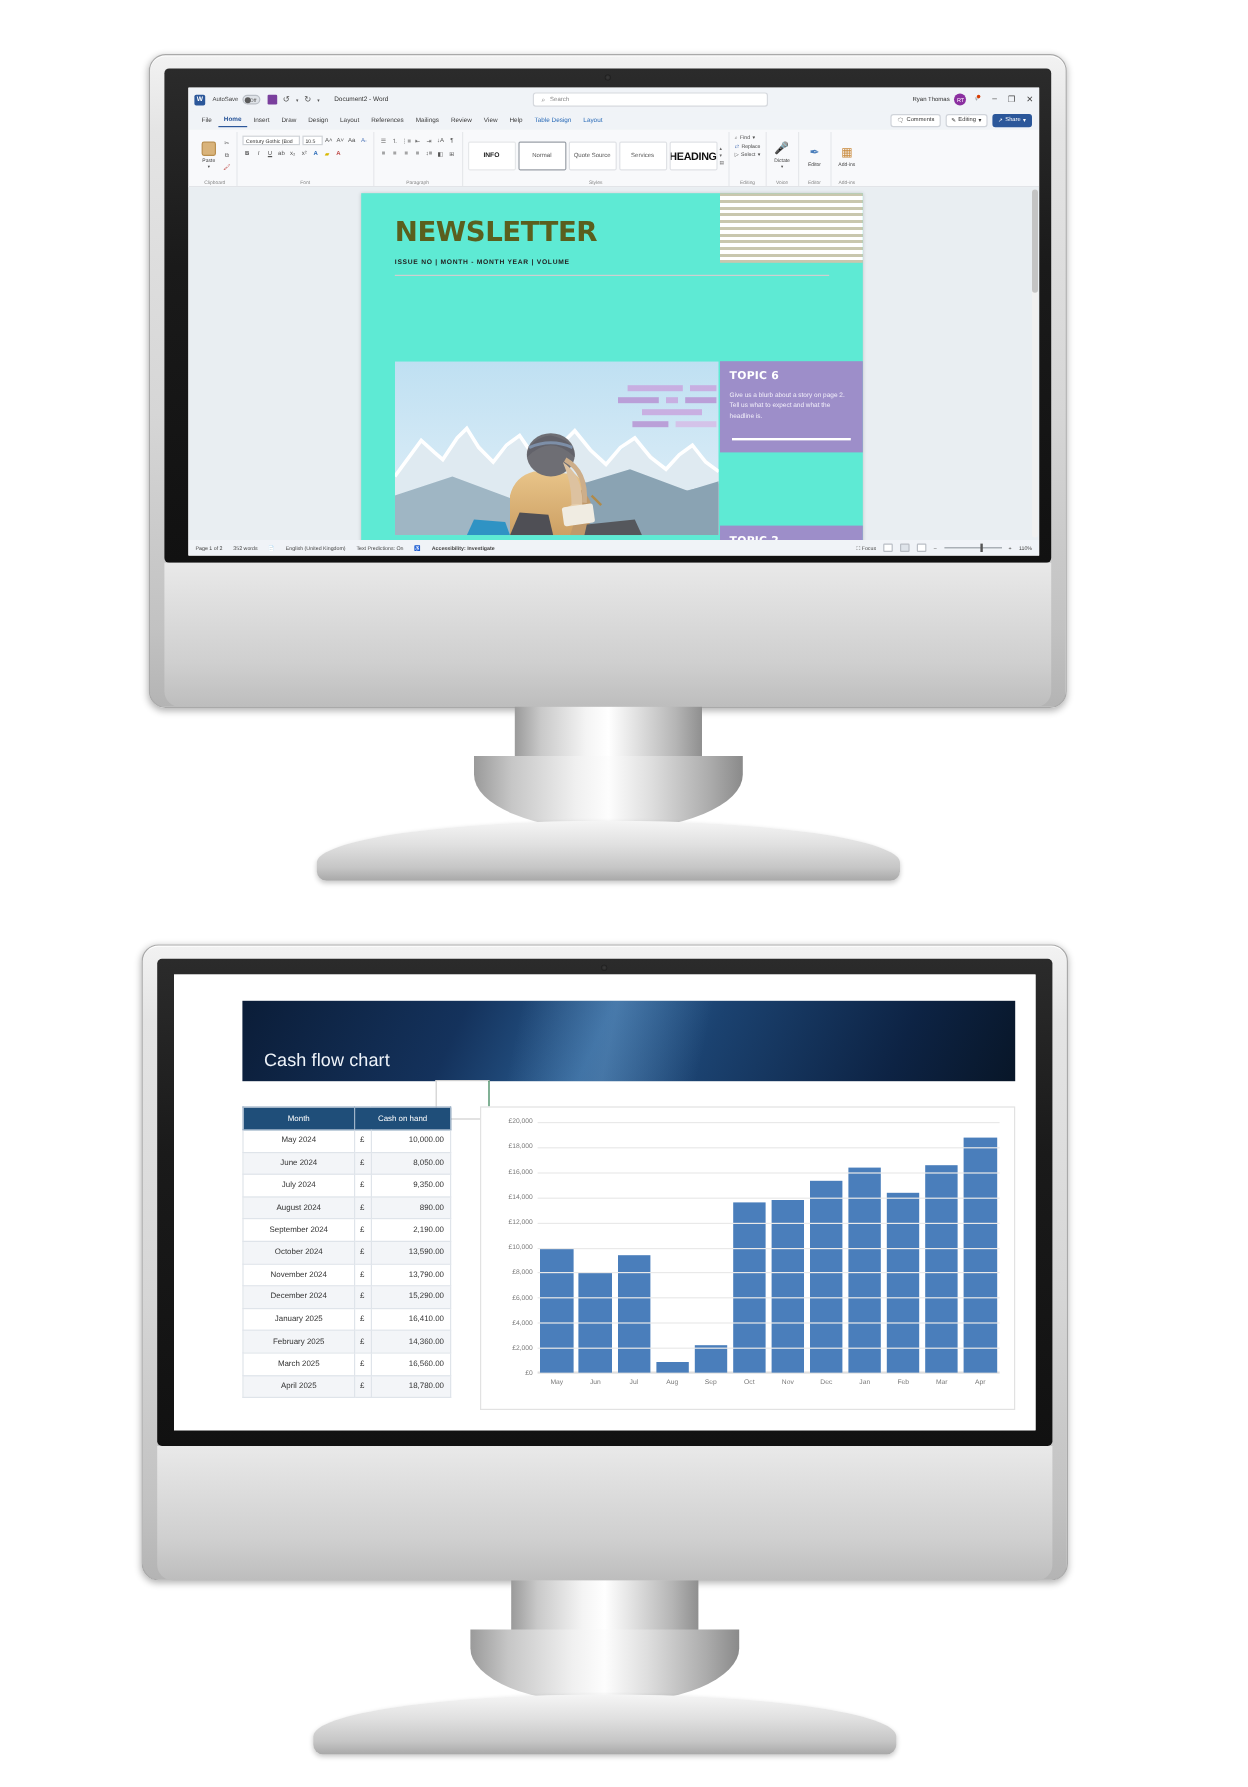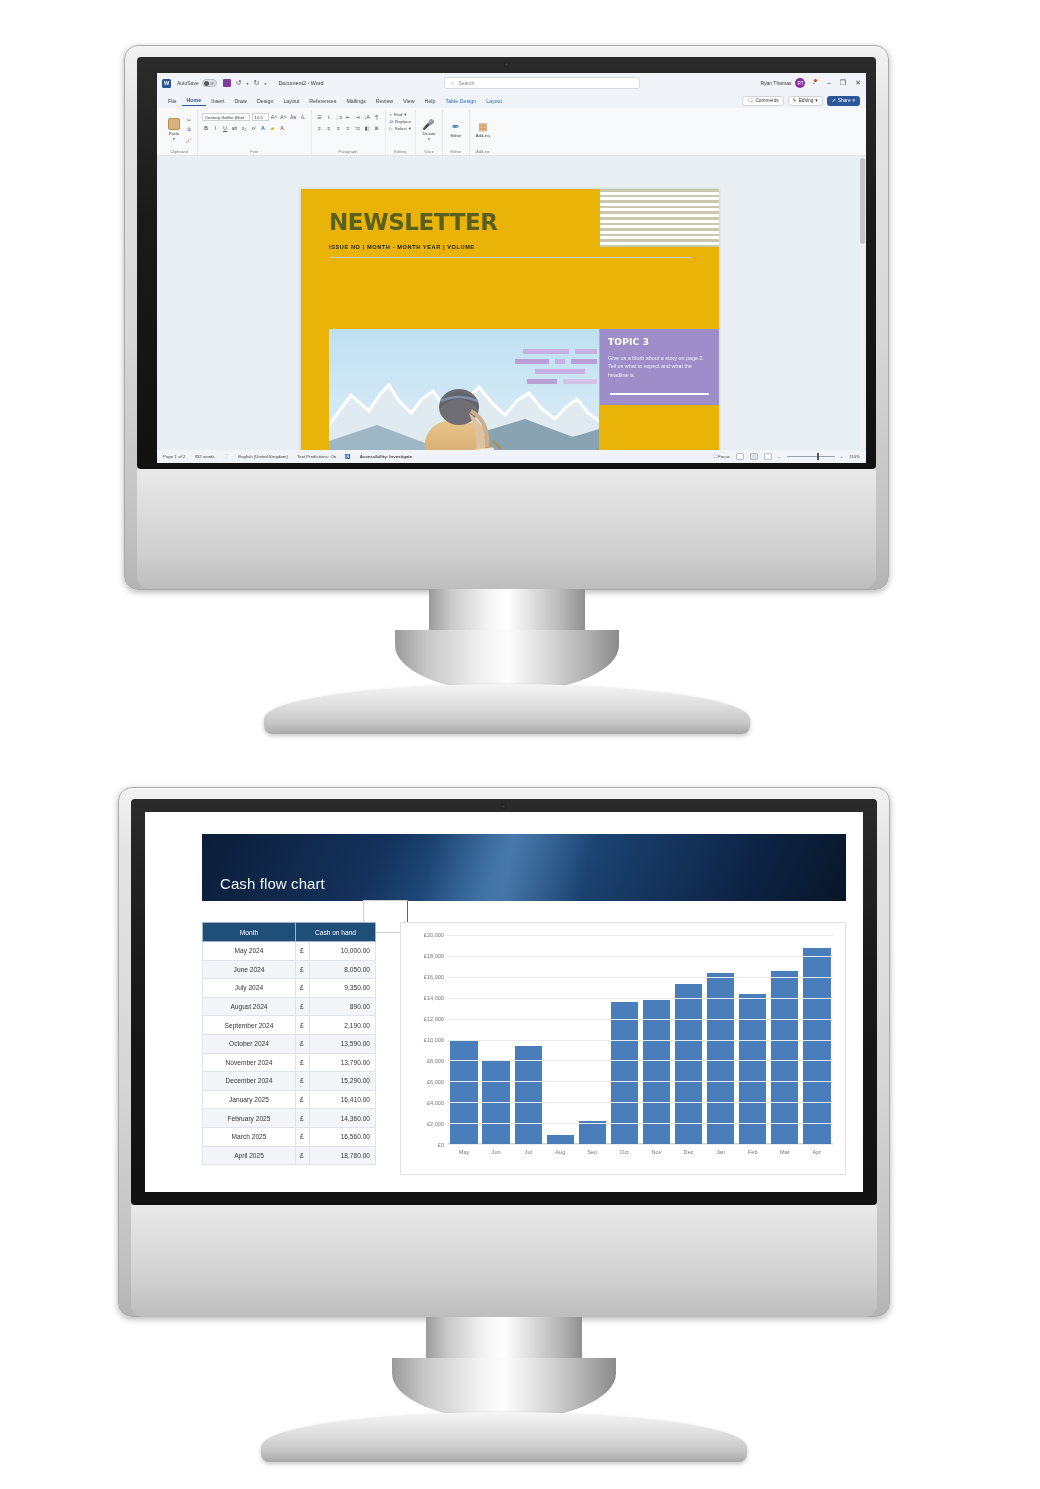--- a/index.html
+++ b/index.html
@@ -95,22 +95,22 @@
   .minib { width:8px;height:8px; display:flex;align-items:center;justify-content:center; font-size:5px; color:#555; }
   .styles-gal { display:flex; gap:2px; align-items:center; }
   .stylecard { width:40px;height:24px;border:1px solid #e0e2e6;background:#fff;border-radius:1.5px;
                display:flex;align-items:center;justify-content:center; font-size:5px; color:#555; overflow:hidden; }
   .stylecard.sel { border:1.2px solid #9aa0a8; }
   .stylecard.info { border-color:#e6e8ea; color:#222; font-weight:bold; font-size:5.6px; }
   .stylecard.head { font-size:9px; font-weight:bold; color:#111; letter-spacing:-.3px; }
   .smallrow { display:flex; align-items:center; gap:2px; font-size:4.3px; color:#444; }
 
   .w-doc { position:absolute; left:0; right:0; top:83px; bottom:13px; background:#e9eef2; overflow:hidden; }
-  .page { position:absolute; left:144px; top:5px; width:418px; background:#eab308; height:400px;
-          box-shadow:0 0 3px rgba(0,0,0,.18);margin-top:28px; }
+  .page { position:absolute; left:144px; top:5px; width:418px; background:#5eead4; height:400px;
+          box-shadow:0 0 3px rgba(0,0,0,.18); }
   .nl-title1 { font-family:"DejaVu Sans", sans-serif; font-weight:bold; font-size:23px; color:#5a5f1e; letter-spacing:-.4px;
                padding:22px 0 0 28px; line-height:1; }
   .nl-title2 { font-family:"DejaVu Sans", sans-serif; font-weight:bold; font-size:23px; color:#111; letter-spacing:-.4px;
                padding:2px 0 0 28px; line-height:1; }
   .nl-meta { font-size:5.6px; letter-spacing:.6px; color:#222; padding:10px 0 0 28px; font-weight:600; }
   .nl-rule { height:1px; background:#cfcfcf; margin:7px 28px 0 28px; }
   .stripes { position:absolute; right:0; top:0; width:119px; height:58px;
              background:repeating-linear-gradient(180deg,#c9c7ae 0 2.6px,#fff 2.6px 5.6px); }
   .photo { position:absolute; left:28px; top:140px; width:270px; height:145px; overflow:hidden; }
   .topicbox { position:absolute; right:0; top:140px; width:119px; background:#9d8ec9; color:#fff; padding:8px 8px 10px 8px; }
@@ -299,20 +299,37 @@
               <span class="minib">≡</span>
               <span class="minib">≡</span>
               <span class="minib">↕≡</span>
               <span class="minib">◧</span>
               <span class="minib">⊞</span>
             </div>
           </div>
           <div class="rgrp-label">Paragraph</div>
         </div>
 
+        <div class="rgrp">
+          <div class="rgrp-body">
+            <div class="styles-gal">
+              <span class="stylecard info">INFO</span>
+              <span class="stylecard sel">Normal</span>
+              <span class="stylecard">Quote Source</span>
+              <span class="stylecard">Services</span>
+              <span class="stylecard head">HEADING</span>
+            </div>
+            <div style="display:flex;flex-direction:column;gap:1px;font-size:4px;color:#666">
+              <span>▴</span>
+              <span>▾</span>
+              <span>▤</span>
+            </div>
+          </div>
+          <div class="rgrp-label">Styles</div>
+        </div>
 
         <div class="rgrp">
           <div class="rgrp-body" style="flex-direction:column;align-items:flex-start;gap:2px;padding-top:2px">
             <span class="smallrow">
               <span>⌕</span>
               <span>Find</span>
               <span>▾</span>
             </span>
             <span class="smallrow">
               <span style="color:#5b7fbd">⇄</span>
@@ -405,21 +422,21 @@
                 <rect x="226" y="30" width="10" height="5" fill="#c9a6df"></rect>
                 <rect x="242" y="30" width="26" height="5" fill="#b894d4"></rect>
                 <rect x="206" y="40" width="50" height="5" fill="#c9a6df"></rect>
                 <rect x="198" y="50" width="30" height="5" fill="#b894d4"></rect>
                 <rect x="234" y="50" width="34" height="5" fill="#d6bde8"></rect>
               </g>
             </svg>
           </div>
 
           <div class="topicbox">
-            <div class="topic-h">TOPIC 3</div>
+            <div class="topic-h">TOPIC 6</div>
             <div class="topic-p">Give us a blurb about a story on page 2. Tell us what to expect and what the headline is.</div>
             <div class="topic-rule"></div>
           </div>
           <div class="topicbox2">
             <div class="topic-h">TOPIC 2</div>
           </div>
         </div>
         <div class="scrollbar">
           <div class="scrollthumb"></div>
         </div>

